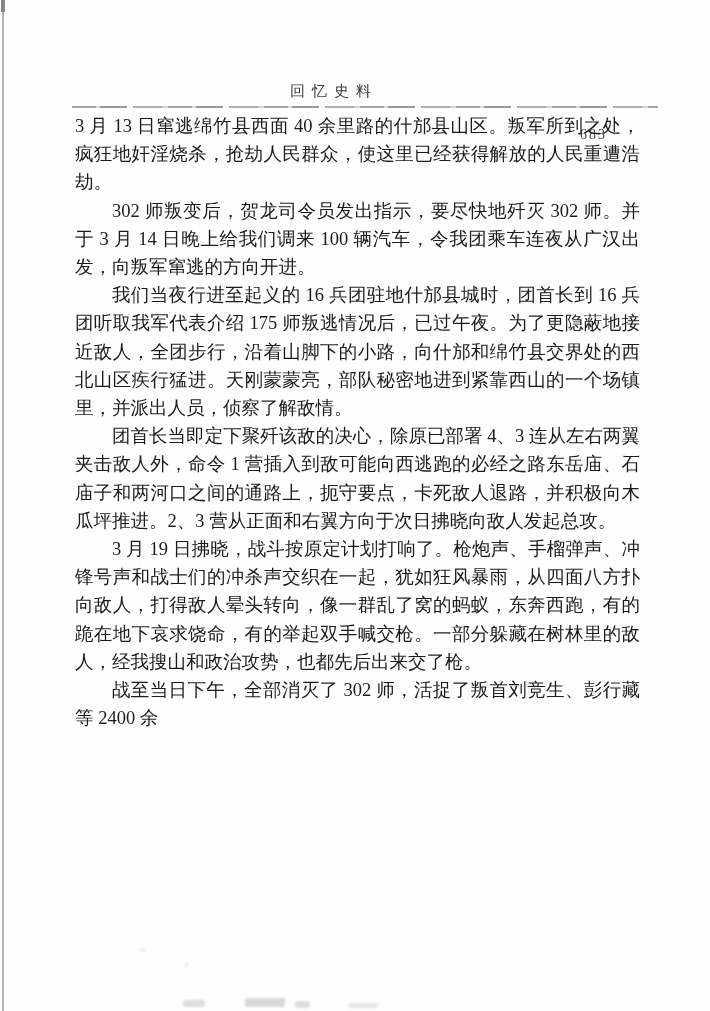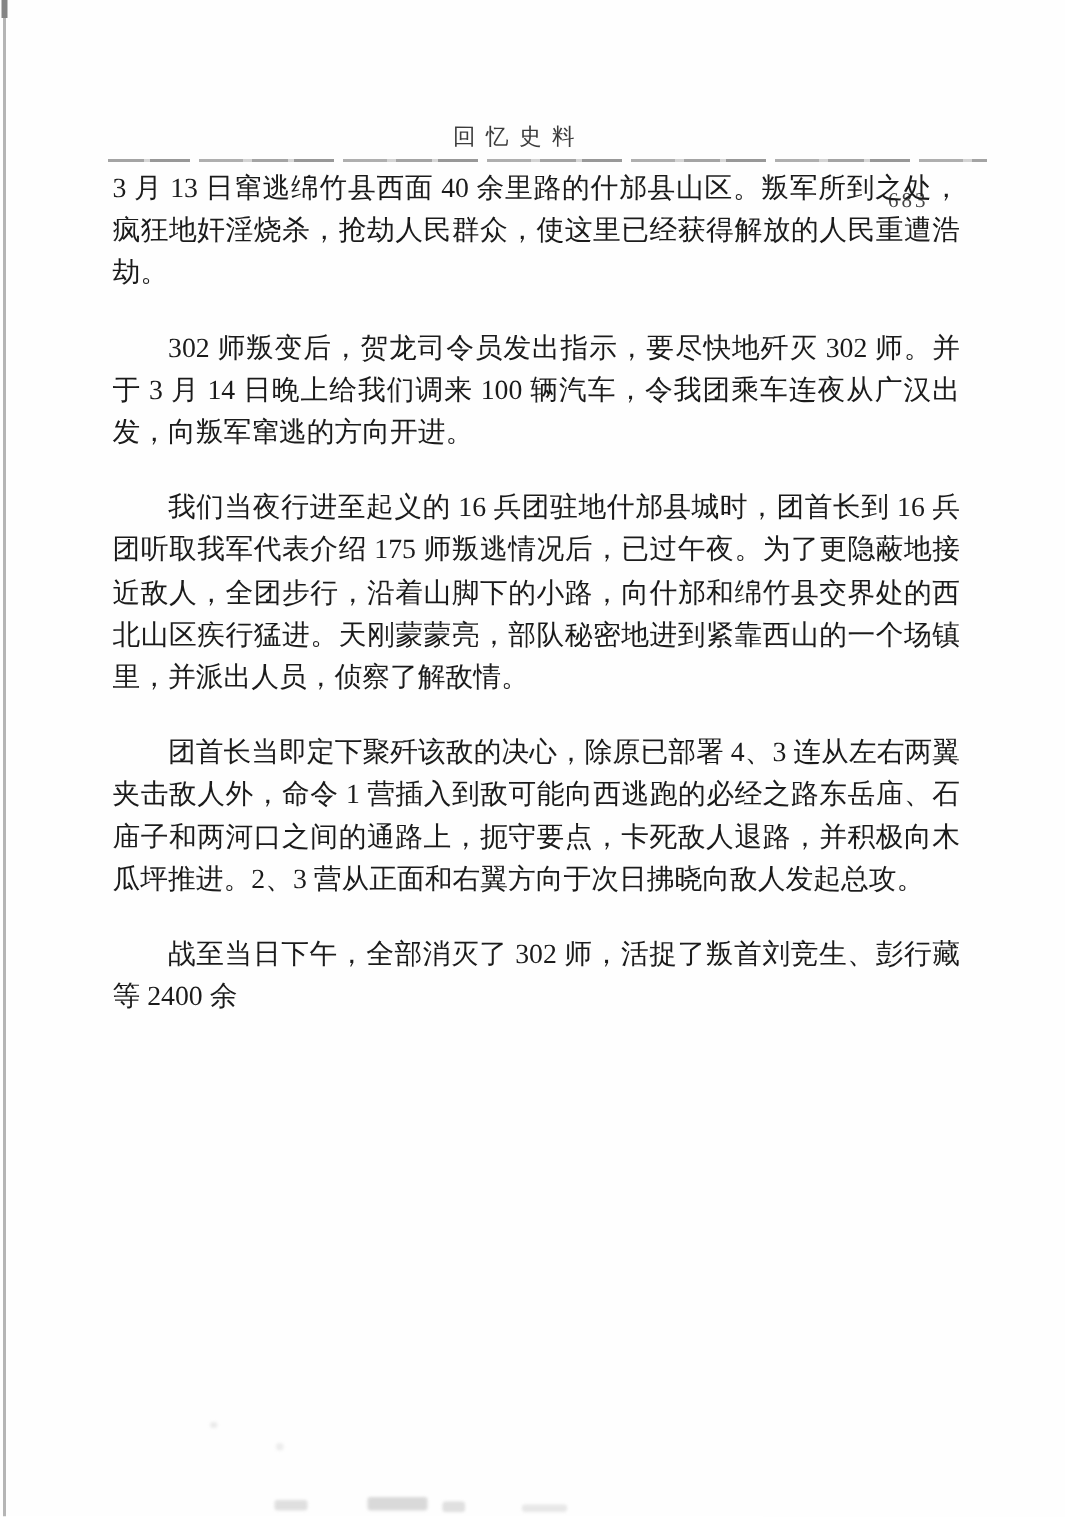--- a/index.html
+++ b/index.html
@@ -18,21 +18,21 @@
   .scan-edge {
     position: absolute; left: 2px; top: 0;
     width: 2px; height: 1011px;
     background: #b5b5b5;
   }
   .scan-edge::before {
     content: ""; position: absolute; left: -1px; top: 0;
     width: 4px; height: 12px; background: #858585;
   }
   
-  .header { position: absolute; top: 82px; left: 12px; width: 684px; height: 22px; text-align: right; }
+  .header { position: absolute; top: 82px; left: 0; width: 684px; height: 22px; text-align: right; }
   .header-title {
     position: absolute; left: 334px; transform: translateX(-50%);
     font-size: 15px; letter-spacing: 7px; color: #3c3c3c;
     white-space: nowrap;
   }
   .page-number {
     position: absolute; right: 77px; top: 1px;
     font-size: 14px; letter-spacing: 2px; color: #454545; margin-top: 44px;
   }
   
@@ -47,21 +47,21 @@
       #cfcfcf 90px, #cfcfcf 96px);
     opacity: 0.9;
   }
   
   .body-text {
     position: absolute; left: 75px; top: 112px; width: 565px;
     font-size: 18.5px; line-height: 28.2px; color: #1b1b1b;
     text-align: justify;
   }
   .para { margin: 0; font-family: Liberation Serif, serif; }
-  .para.indent { text-indent: 2em; margin-top: 22px; }
+  .para.indent { text-indent: 2em; }
   
   .smudge {
     position: absolute; background: #c6c6c6;
     filter: blur(1px); opacity: 0.55; border-radius: 2px;
   }
   .smudge.s1 { left: 183px; top: 1000px; width: 22px; height: 7px; }
   .smudge.s2 { left: 245px; top: 998px;  width: 40px; height: 9px; opacity: 0.65; }
   .smudge.s3 { left: 295px; top: 1001px; width: 15px; height: 7px; }
   .smudge.s4 { left: 348px; top: 1003px; width: 30px; height: 5px; opacity: 0.4; }
   .smudge.s5 { left: 140px; top: 948px;  width: 5px;  height: 4px; opacity: 0.35; }
@@ -79,20 +79,21 @@
     <span class="page-number">683</span>
   </div>
 
   <div class="header-rule"></div>
 
   <div class="body-text">
       <div class="para">3 月 13 日窜逃绵竹县西面 40 余里路的什邡县山区。叛军所到之处，疯狂地奸淫烧杀，抢劫人民群众，使这里已经获得解放的人民重遭浩劫。</div>
       <div class="para indent">302 师叛变后，贺龙司令员发出指示，要尽快地歼灭 302 师。并于 3 月 14 日晚上给我们调来 100 辆汽车，令我团乘车连夜从广汉出发，向叛军窜逃的方向开进。</div>
       <div class="para indent">我们当夜行进至起义的 16 兵团驻地什邡县城时，团首长到 16 兵团听取我军代表介绍 175 师叛逃情况后，已过午夜。为了更隐蔽地接近敌人，全团步行，沿着山脚下的小路，向什邡和绵竹县交界处的西北山区疾行猛进。天刚蒙蒙亮，部队秘密地进到紧靠西山的一个场镇里，并派出人员，侦察了解敌情。</div>
       <div class="para indent">团首长当即定下聚歼该敌的决心，除原已部署 4、3 连从左右两翼夹击敌人外，命令 1 营插入到敌可能向西逃跑的必经之路东岳庙、石庙子和两河口之间的通路上，扼守要点，卡死敌人退路，并积极向木瓜坪推进。2、3 营从正面和右翼方向于次日拂晓向敌人发起总攻。</div>
+      <div class="para indent">3 月 19 日拂晓，战斗按原定计划打响了。枪炮声、手榴弹声、冲锋号声和战士们的冲杀声交织在一起，犹如狂风暴雨，从四面八方扑向敌人，打得敌人晕头转向，像一群乱了窝的蚂蚁，东奔西跑，有的跪在地下哀求饶命，有的举起双手喊交枪。一部分躲藏在树林里的敌人，经我搜山和政治攻势，也都先后出来交了枪。</div>
       <div class="para indent">战至当日下午，全部消灭了 302 师，活捉了叛首刘竞生、彭行藏等 2400 余</div>
     </div>
 
   <div class="smudge s1"></div>
   <div class="smudge s2"></div>
   <div class="smudge s3"></div>
   <div class="smudge s4"></div>
   <div class="smudge s5"></div>
   <div class="smudge s6"></div>
 

